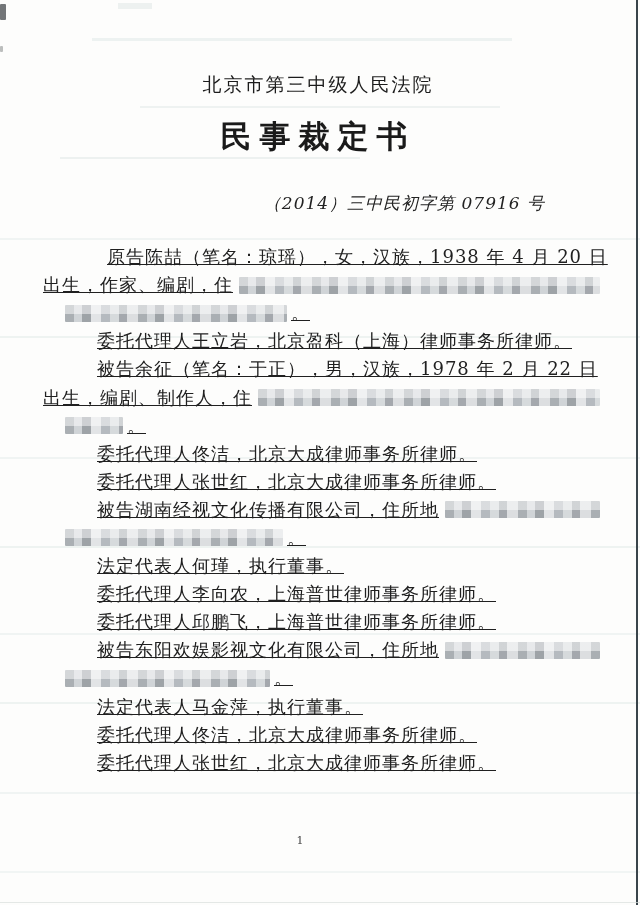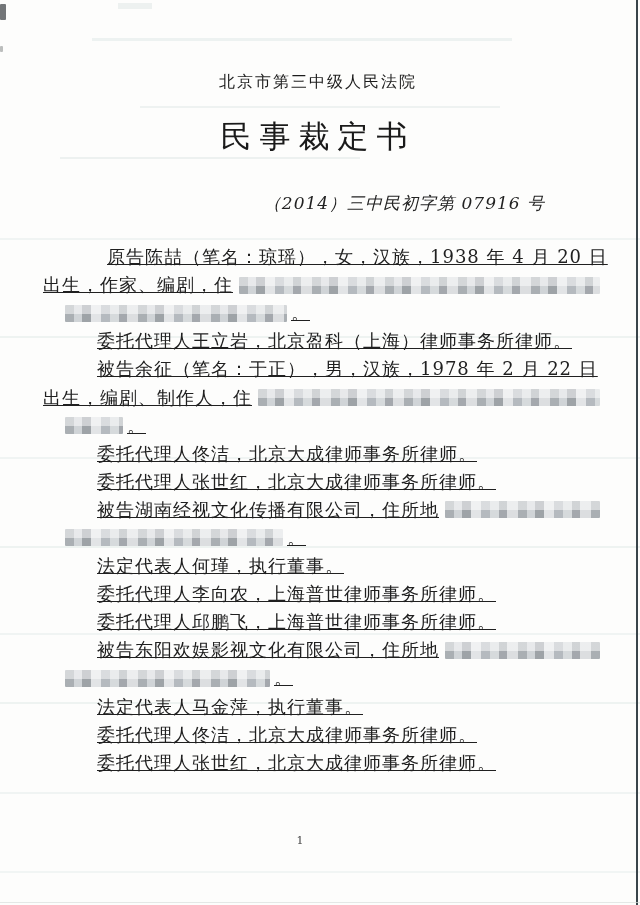--- a/index.html
+++ b/index.html
@@ -13,25 +13,25 @@
 
   
   .streak{position:absolute;pointer-events:none;}
   .edge-line-right{position:absolute;top:0;width:2px;height:905px;background:#39444a;}
   .bottom-line{position:absolute;left:0;top:902px;width:640px;height:1px;background:#d9dedd;opacity:.7;}
   .corner-mark{position:absolute;background:#5a5e60;opacity:.85;border-radius:1px;}
 
   
   .court-name{
     position:absolute;top:72px;left:0;width:636px;text-align:center;
-    font-size:16px;letter-spacing:2px;color:#1c1c1c;white-space:nowrap;
+    font-size:19px;letter-spacing:2px;color:#1c1c1c;white-space:nowrap;
   }
   .doc-title{
     position:absolute;top:116px;left:0;width:636px;text-align:center;
-    font-size:31px;letter-spacing:8px;color:#1a1a1a;white-space:nowrap;
+    font-size:31px;letter-spacing:8px;color:#1a1a1a;white-space:nowrap;font-weight:bold;
   }
   .case-number{
     position:absolute;top:192px;right:95px;
     font-size:17px;letter-spacing:1px;color:#222;white-space:nowrap;font-style:italic;
   }
 
   
   .doc-body{
     position:absolute;top:243px;left:43px;width:557px;
   }

